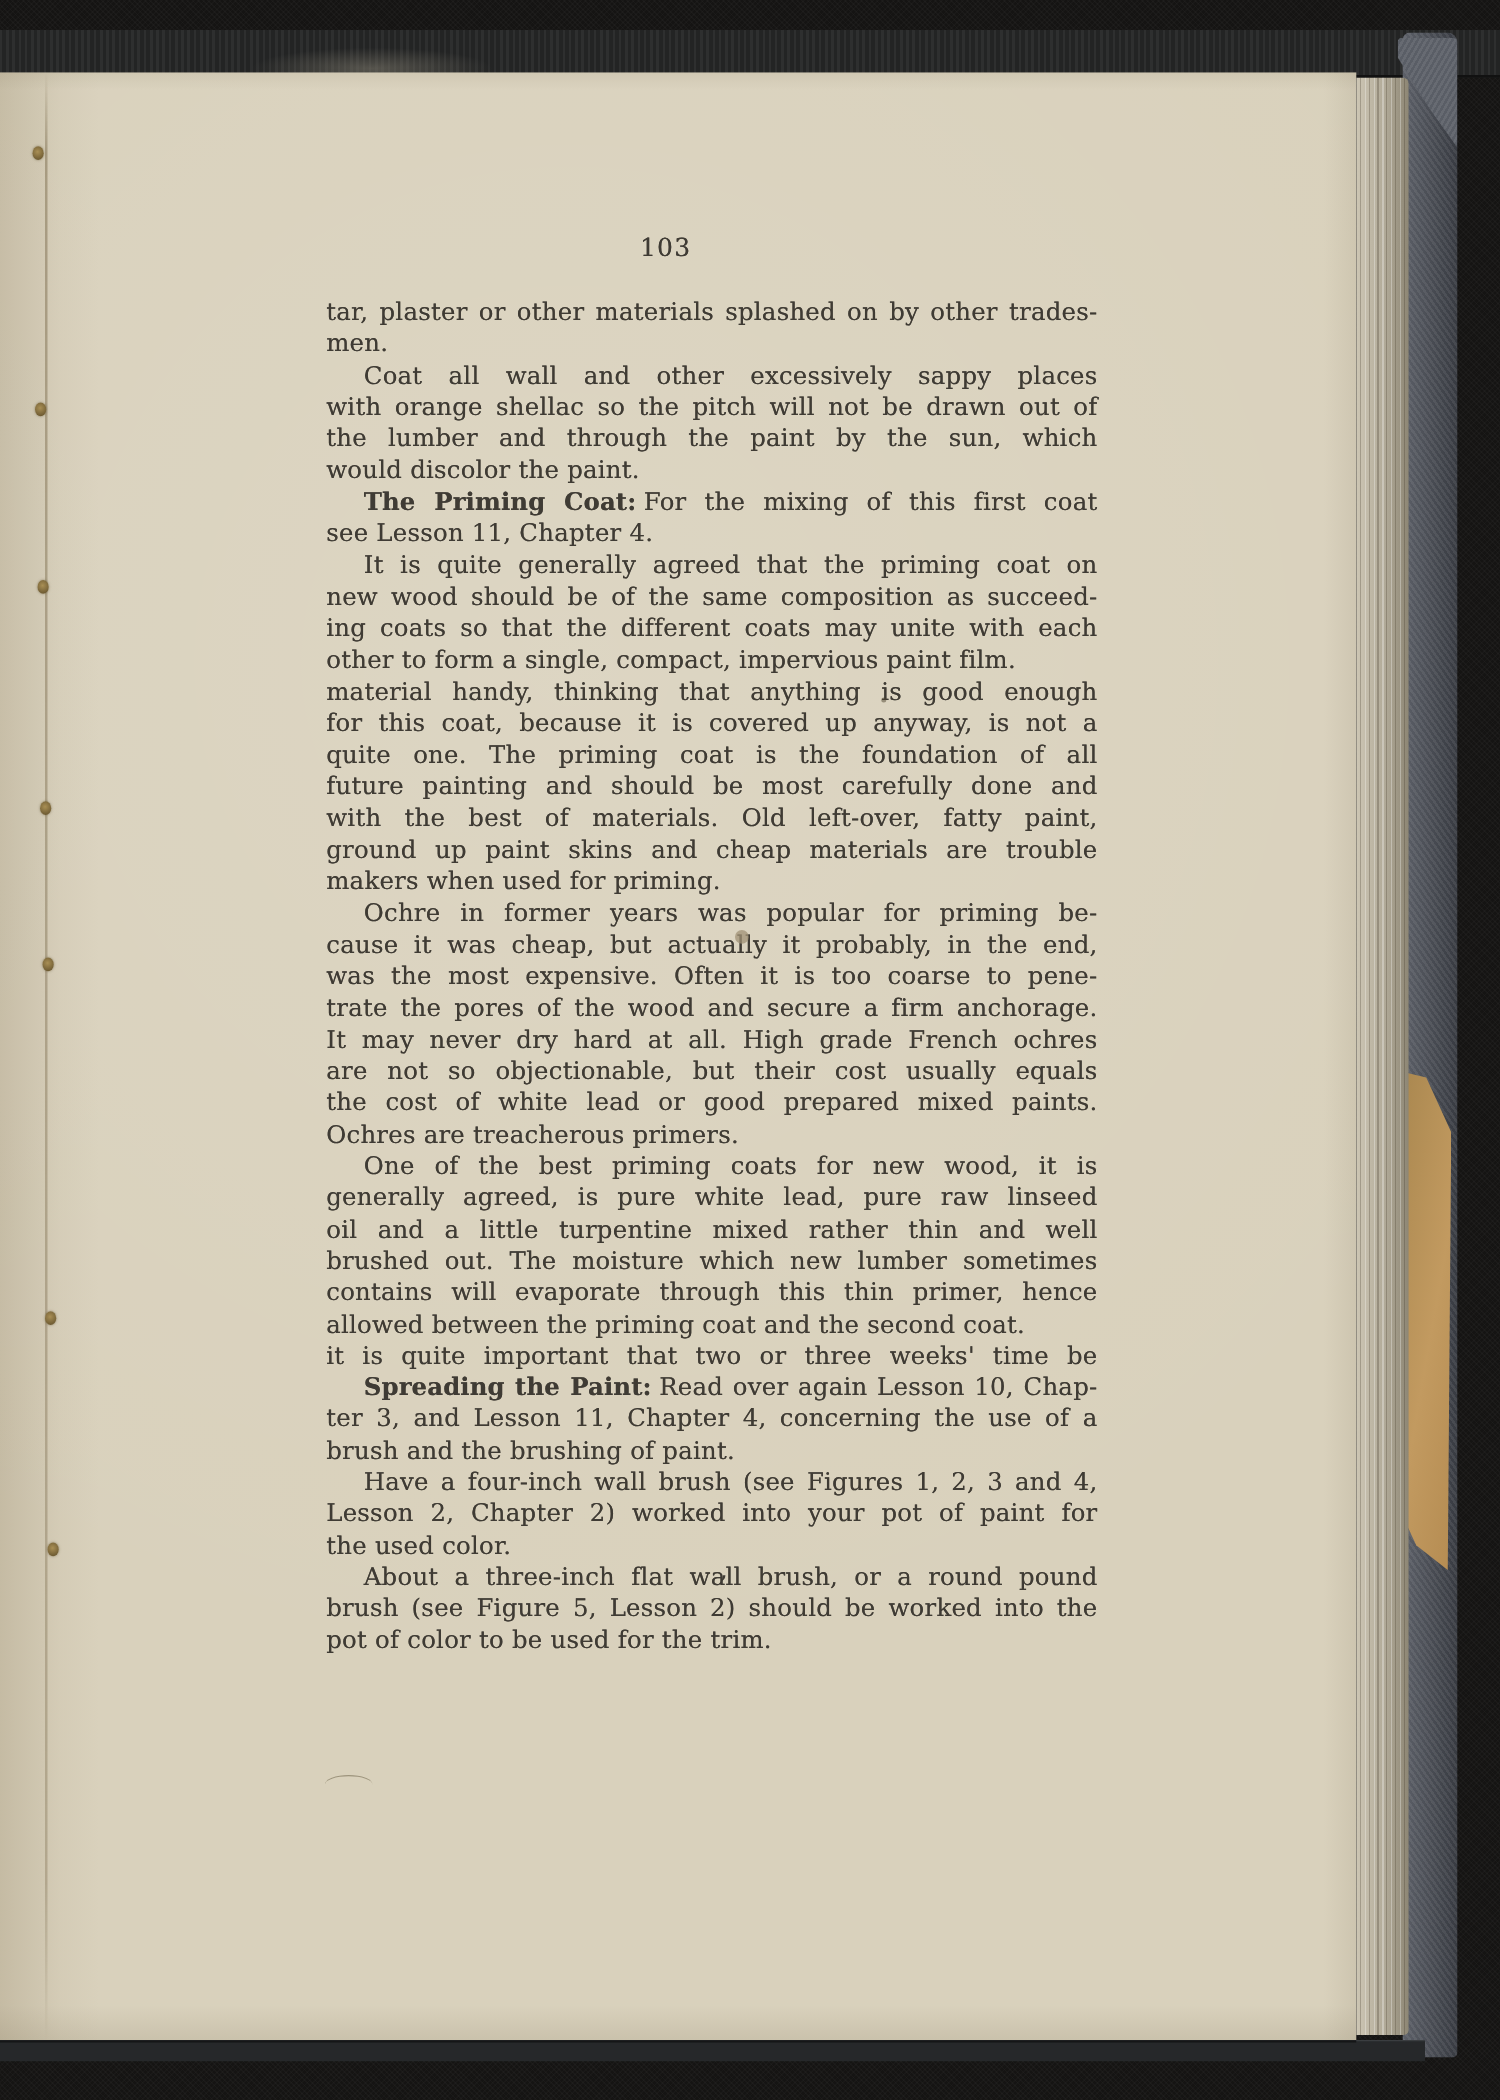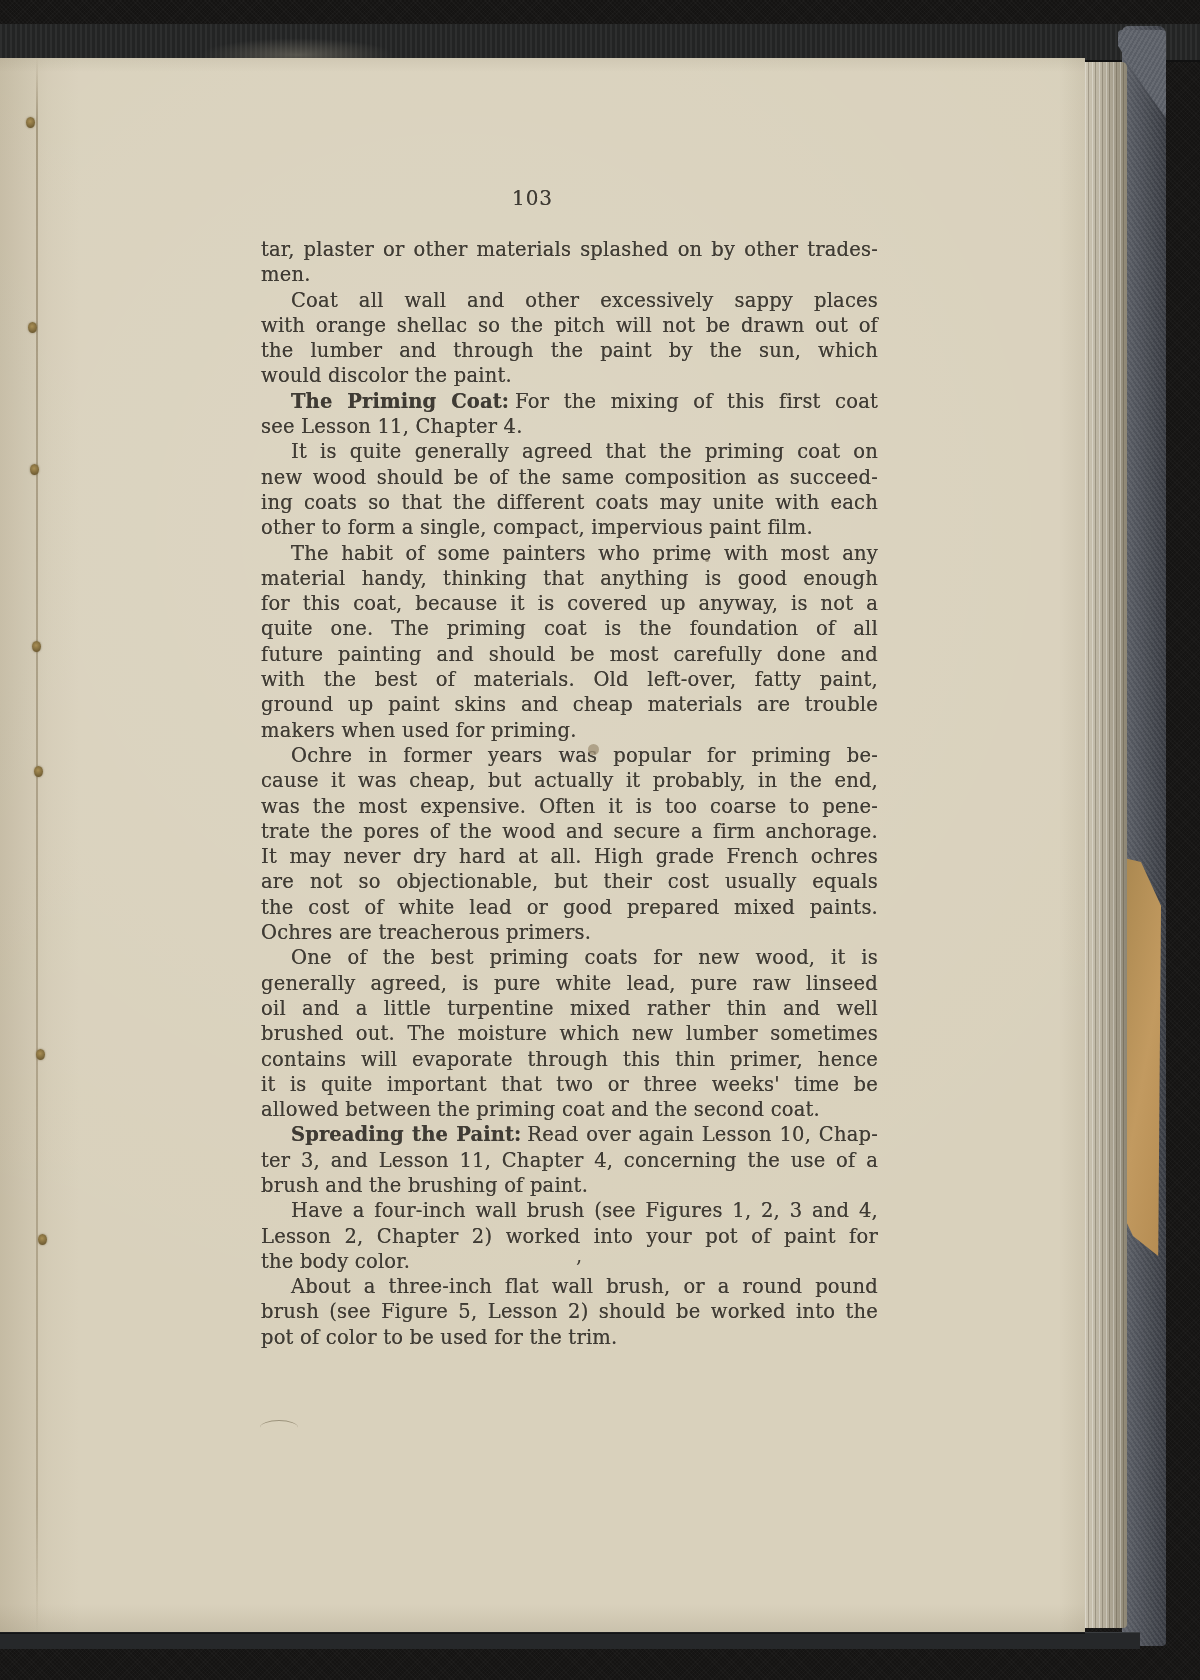--- a/index.html
+++ b/index.html
@@ -147,49 +147,48 @@
         <div class="line ind">Coat all wall and other excessively sappy places</div>
         <div class="line">with orange shellac so the pitch will not be drawn out of</div>
         <div class="line">the lumber and through the paint by the sun, which</div>
         <div class="line last">would discolor the paint.</div>
         <div class="line ind"><b>The Priming Coat:</b>For the mixing of this first coat</div>
         <div class="line last">see Lesson 11, Chapter 4.</div>
         <div class="line ind">It is quite generally agreed that the priming coat on</div>
         <div class="line">new wood should be of the same composition as succeed-</div>
         <div class="line">ing coats so that the different coats may unite with each</div>
         <div class="line last">other to form a single, compact, impervious paint film.</div>
-        <div class="line ind">The habit of some painters who prime with most any</div>
         <div class="line">material handy, thinking that anything is good enough</div>
         <div class="line">for this coat, because it is covered up anyway, is not a</div>
         <div class="line">quite one.  The priming coat is the foundation of all</div>
         <div class="line">future painting and should be most carefully done and</div>
         <div class="line">with the best of materials.  Old left-over, fatty paint,</div>
         <div class="line">ground up paint skins and cheap materials are trouble</div>
         <div class="line last">makers when used for priming.</div>
         <div class="line ind">Ochre in former years was popular for priming be-</div>
         <div class="line">cause it was cheap, but actually it probably, in the end,</div>
         <div class="line">was the most expensive.  Often it is too coarse to pene-</div>
         <div class="line">trate the pores of the wood and secure a firm anchorage.</div>
         <div class="line">It may never dry hard at all.  High grade French ochres</div>
         <div class="line">are not so objectionable, but their cost usually equals</div>
         <div class="line">the cost of white lead or good prepared mixed paints.</div>
         <div class="line last">Ochres are treacherous primers.</div>
         <div class="line ind">One of the best priming coats for new wood, it is</div>
         <div class="line">generally agreed, is pure white lead, pure raw linseed</div>
         <div class="line">oil and a little turpentine mixed rather thin and well</div>
         <div class="line">brushed out.  The moisture which new lumber sometimes</div>
         <div class="line">contains will evaporate through this thin primer, hence</div>
+        <div class="line last">allowed between the priming coat and the second coat.</div>
         <div class="line">it is quite important that two or three weeks' time be</div>
-        <div class="line last">allowed between the priming coat and the second coat.</div>
         <div class="line ind"><b>Spreading the Paint:</b>Read over again Lesson 10, Chap-</div>
         <div class="line">ter 3, and Lesson 11, Chapter 4, concerning the use of a</div>
         <div class="line last">brush and the brushing of paint.</div>
         <div class="line ind">Have a four-inch wall brush (see Figures 1, 2, 3 and 4,</div>
         <div class="line">Lesson 2, Chapter 2) worked into your pot of paint for</div>
-        <div class="line last">the body color.</div>
+        <div class="line last">the used color.</div>
         <div class="line ind">About a three-inch flat wall brush, or a round pound</div>
         <div class="line">brush (see Figure 5, Lesson 2) should be worked into the</div>
         <div class="line last">pot of color to be used for the trim.</div>
       </div>
 
     <span class="stray-comma">,</span>
     <span class="ink-spot"></span>
     <span class="pencil-arc"></span>
     <span class="small-speck" style="left:705px;top:500px;"></span>
   </div>

